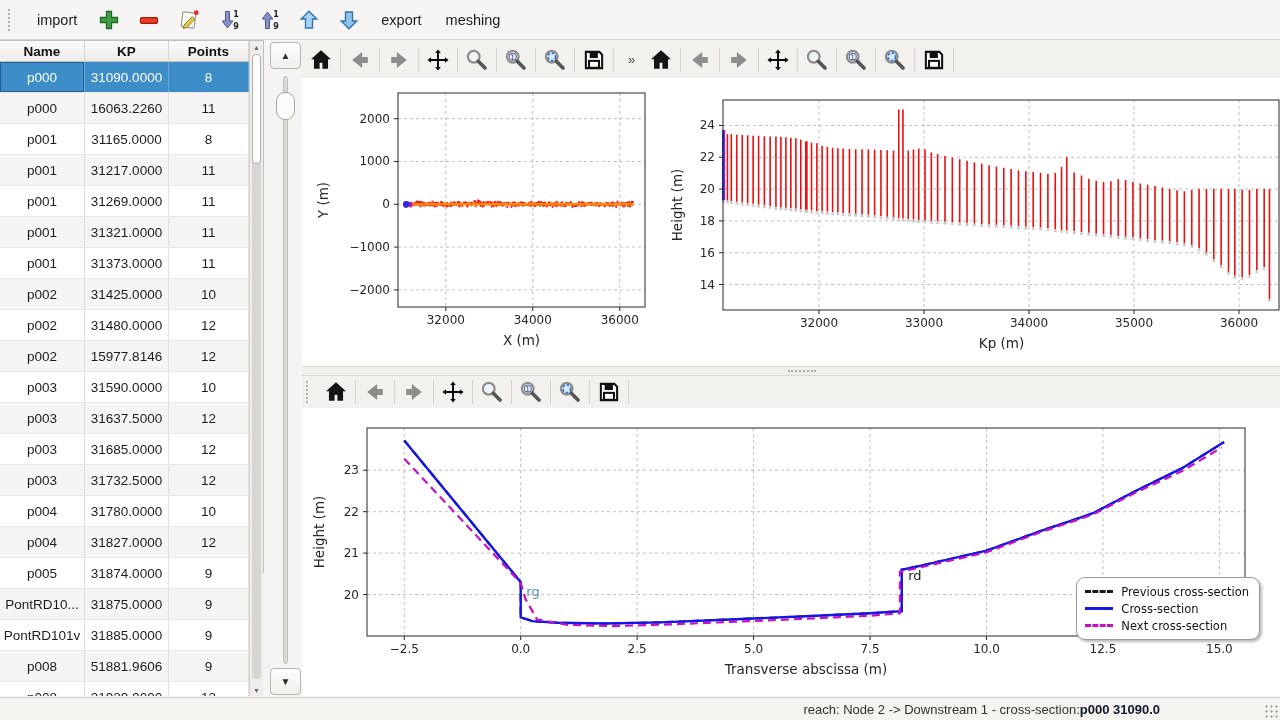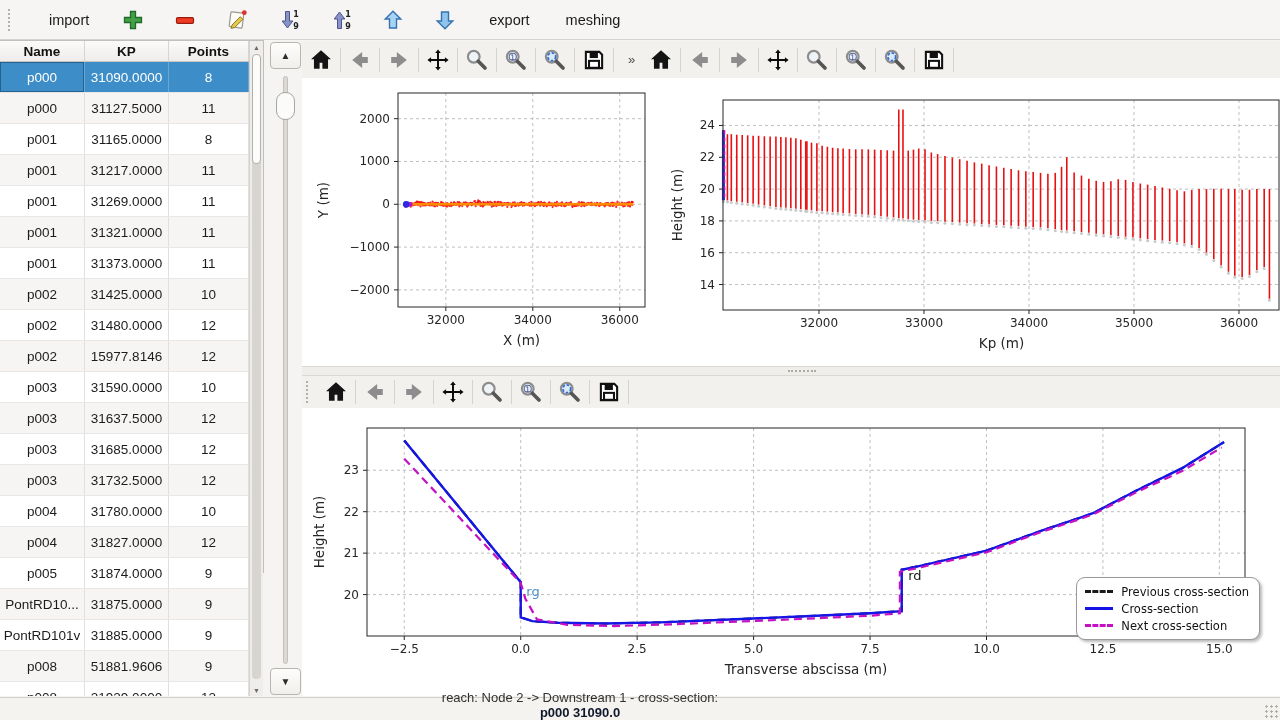--- a/index.html
+++ b/index.html
@@ -2,21 +2,21 @@
 <html><head>
 <meta charset="utf-8">
 <style>
   html,body{margin:0;padding:0;width:1280px;height:720px;overflow:hidden;
     font-family:"Liberation Sans",sans-serif;background:#f5f4f2;}
   #app{position:relative;width:1280px;height:720px;background:#f5f4f2;}
 
   
   #main-toolbar{position:absolute;left:0;top:0;width:1280px;height:40px;
     background:#f6f5f3;border-bottom:1px solid #d6d2cd;display:flex;
-    align-items:center;box-sizing:border-box;padding-left:6px;gap:16px;}
+    align-items:center;box-sizing:border-box;padding-left:6px;gap:4px;}
   .grip-v{width:5px;height:22px;border-left:2px dotted #b3afa9;margin:0 8px 0 2px;}
   .tbtext{font-size:14.5px;color:#1b1b1b;padding:4px 10px;}
   .tbicon{width:32px;height:32px;display:flex;align-items:center;justify-content:center;margin:0 2px;}
 
   
   #left-panel{position:absolute;left:0;top:40px;width:264px;height:533px;
     background:#fff;border:1px solid #c3bfba;border-left:none;box-sizing:border-box;}
   #tbl{position:absolute;left:0;top:0;width:249px;height:655px;overflow:hidden;font-size:13.5px;}
   .thead{display:flex;height:20px;background:linear-gradient(#fbfafa,#efedeb);
     border-bottom:1px solid #c9c5c0;font-weight:bold;color:#111;}
@@ -67,21 +67,21 @@
   
   #legend{position:absolute;right:20px;bottom:56px;background:#fff;border:1px solid #9a9a9a;
     border-radius:9px;box-shadow:2px 2px 3px rgba(0,0,0,.28);padding:5px 10px 5px 8px;
     font-family:"DejaVu Sans",sans-serif;font-size:11.5px;color:#111;}
   .lg-row{display:flex;align-items:center;height:17px;gap:8px;}
   .lg-swatch{width:28px;height:0;border-top-width:3px;}
 
   
   #status-bar{position:absolute;left:0;top:697px;width:1280px;height:23px;background:#f4f3f0;
     border-top:1px solid #d2cec9;box-sizing:border-box;font-size:13px;color:#33312e;
-    display:flex;align-items:center;justify-content:flex-end;padding-right:120px;flex-direction:column;}
+    display:flex;align-items:center;justify-content:flex-end;padding-right:120px;}
   #status-bar b{font-weight:bold;color:#0f172a;}
   #resize-grip{position:absolute;right:2px;bottom:2px;width:14px;height:14px;
     background-image:radial-gradient(#b2aea8 1.2px,transparent 1.3px);background-size:5px 5px;}
   svg text{font-family:"DejaVu Sans",sans-serif;}
 </style>
 </head>
 <body>
 
 <div id="app">
 
@@ -144,21 +144,21 @@
           <div class="hcell c2">Points</div>
         </div>
       <div id="tbl-body">
           <div class="trow selected">
             <div class="tcell c0 focus">p000</div>
             <div class="tcell c1">31090.0000</div>
             <div class="tcell c2">8</div>
           </div>
           <div class="trow alt">
             <div class="tcell c0">p000</div>
-            <div class="tcell c1">31127.5000</div>
+            <div class="tcell c1">16063.2260</div>
             <div class="tcell c2">11</div>
           </div>
           <div class="trow">
             <div class="tcell c0">p001</div>
             <div class="tcell c1">31165.0000</div>
             <div class="tcell c2">8</div>
           </div>
           <div class="trow alt">
             <div class="tcell c0">p001</div>
             <div class="tcell c1">31217.0000</div>

